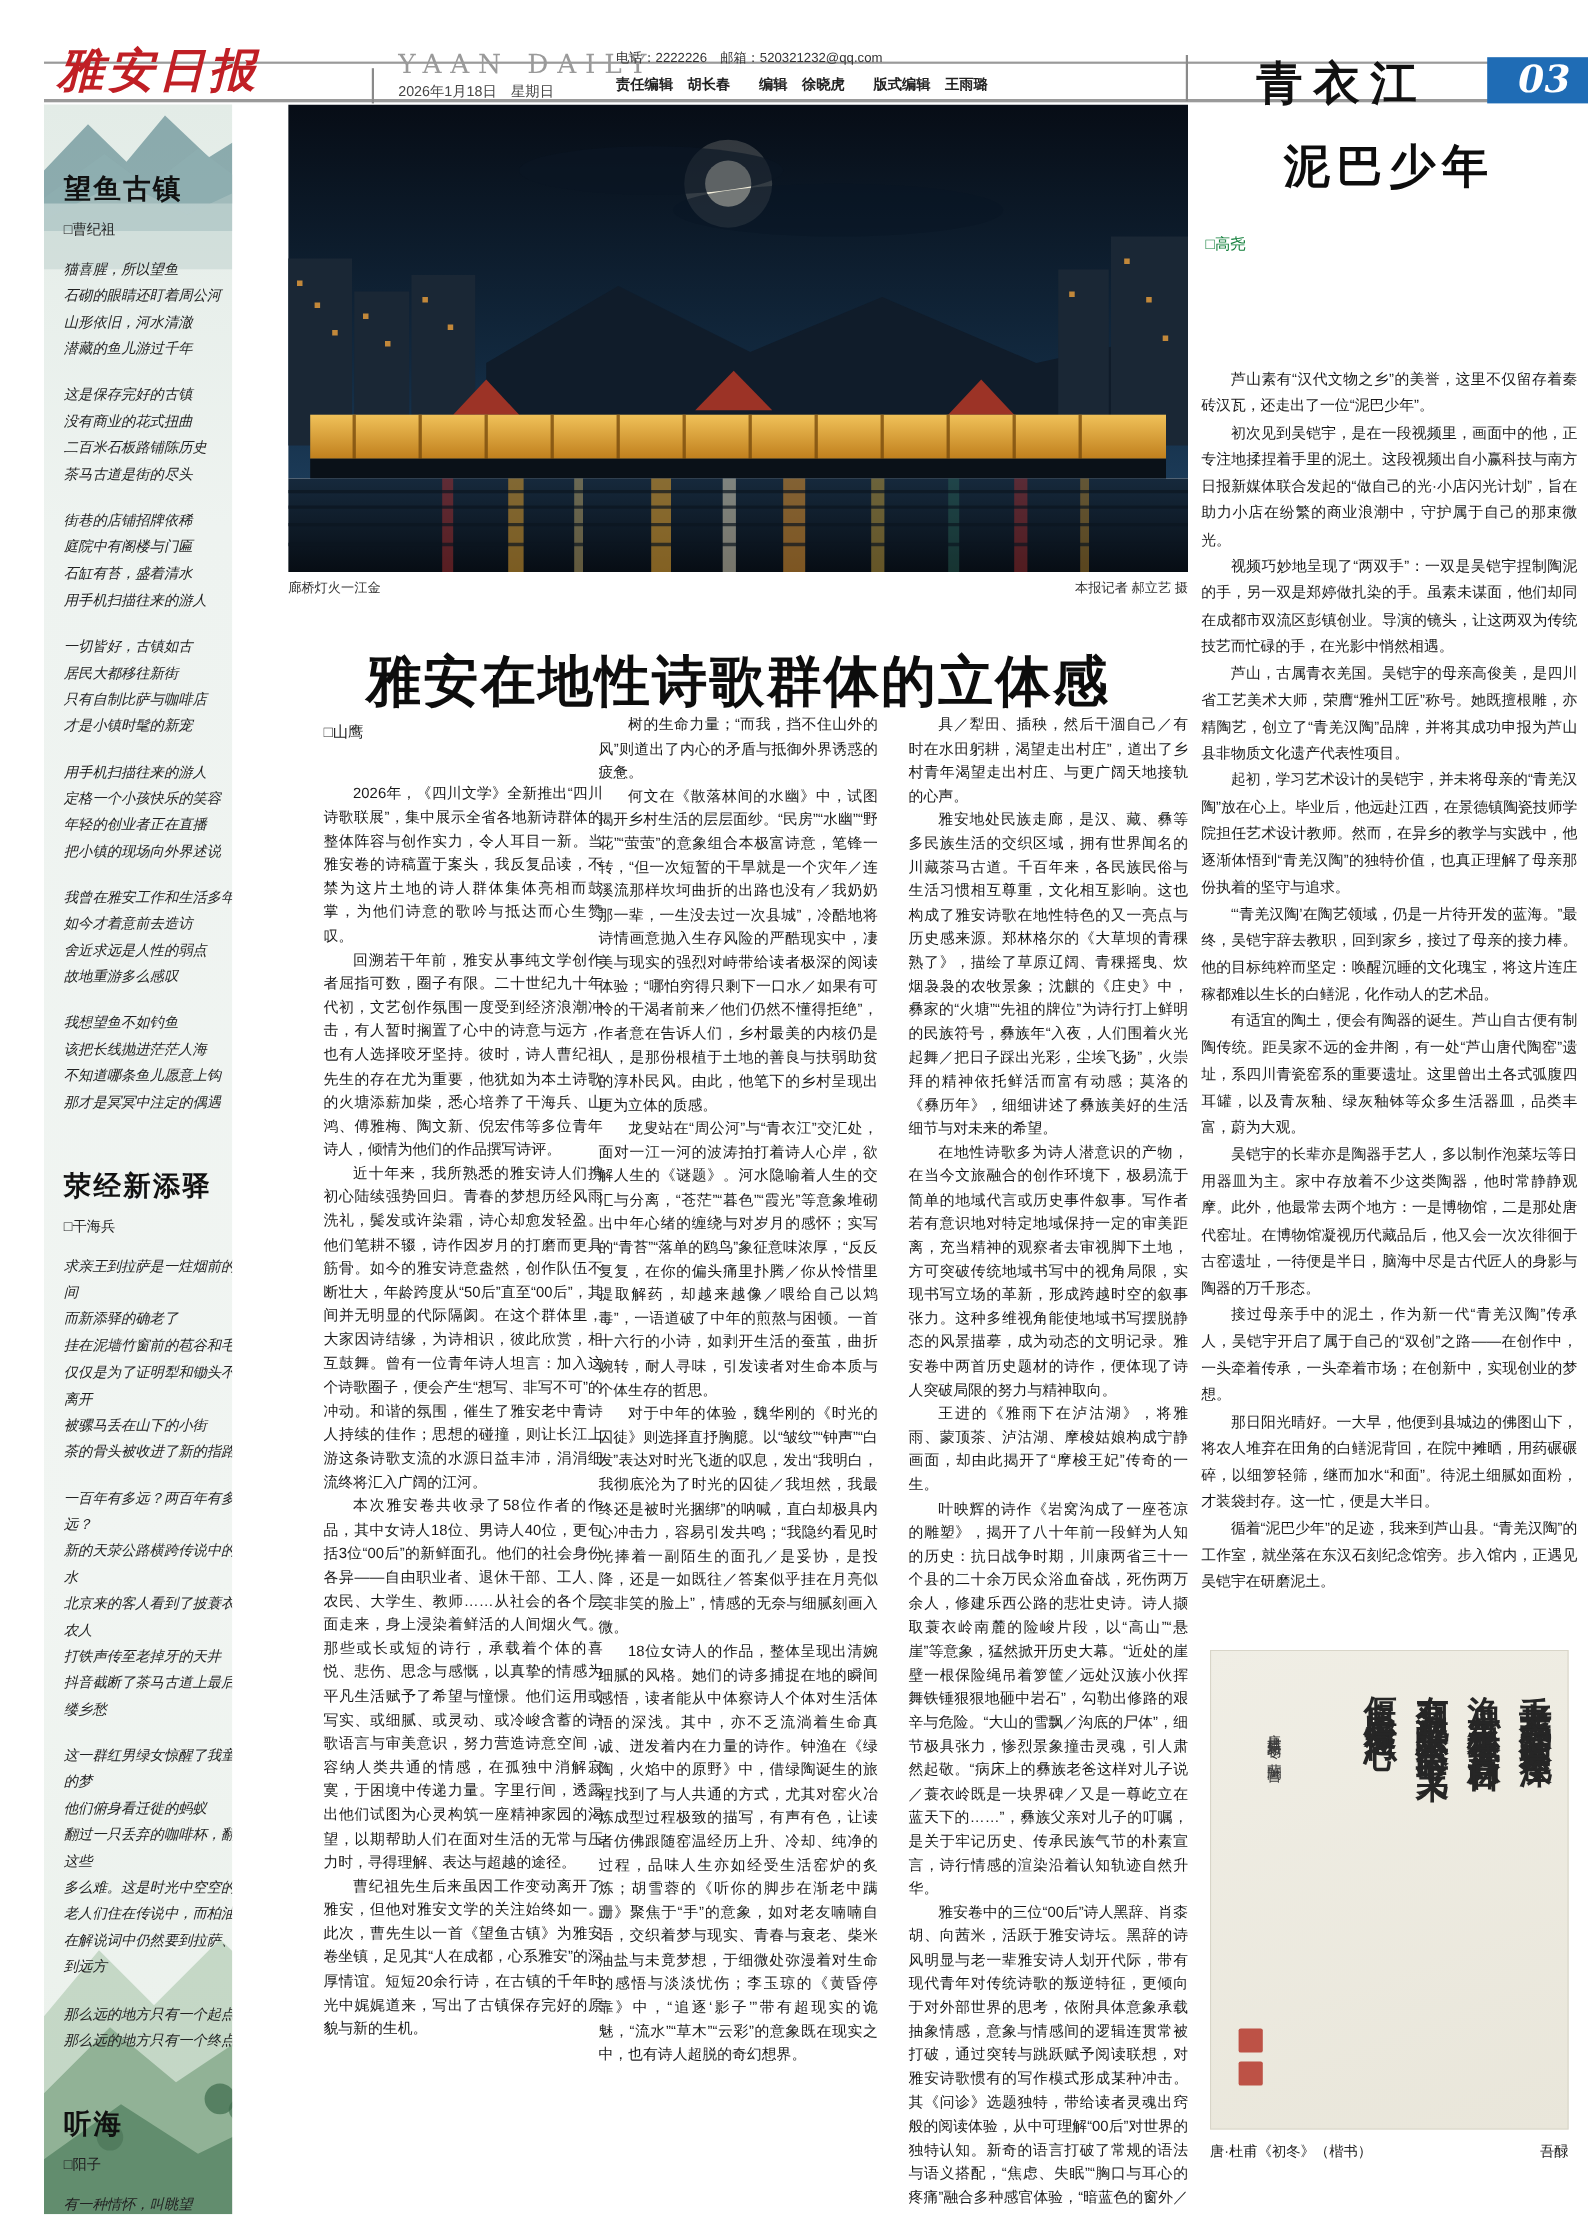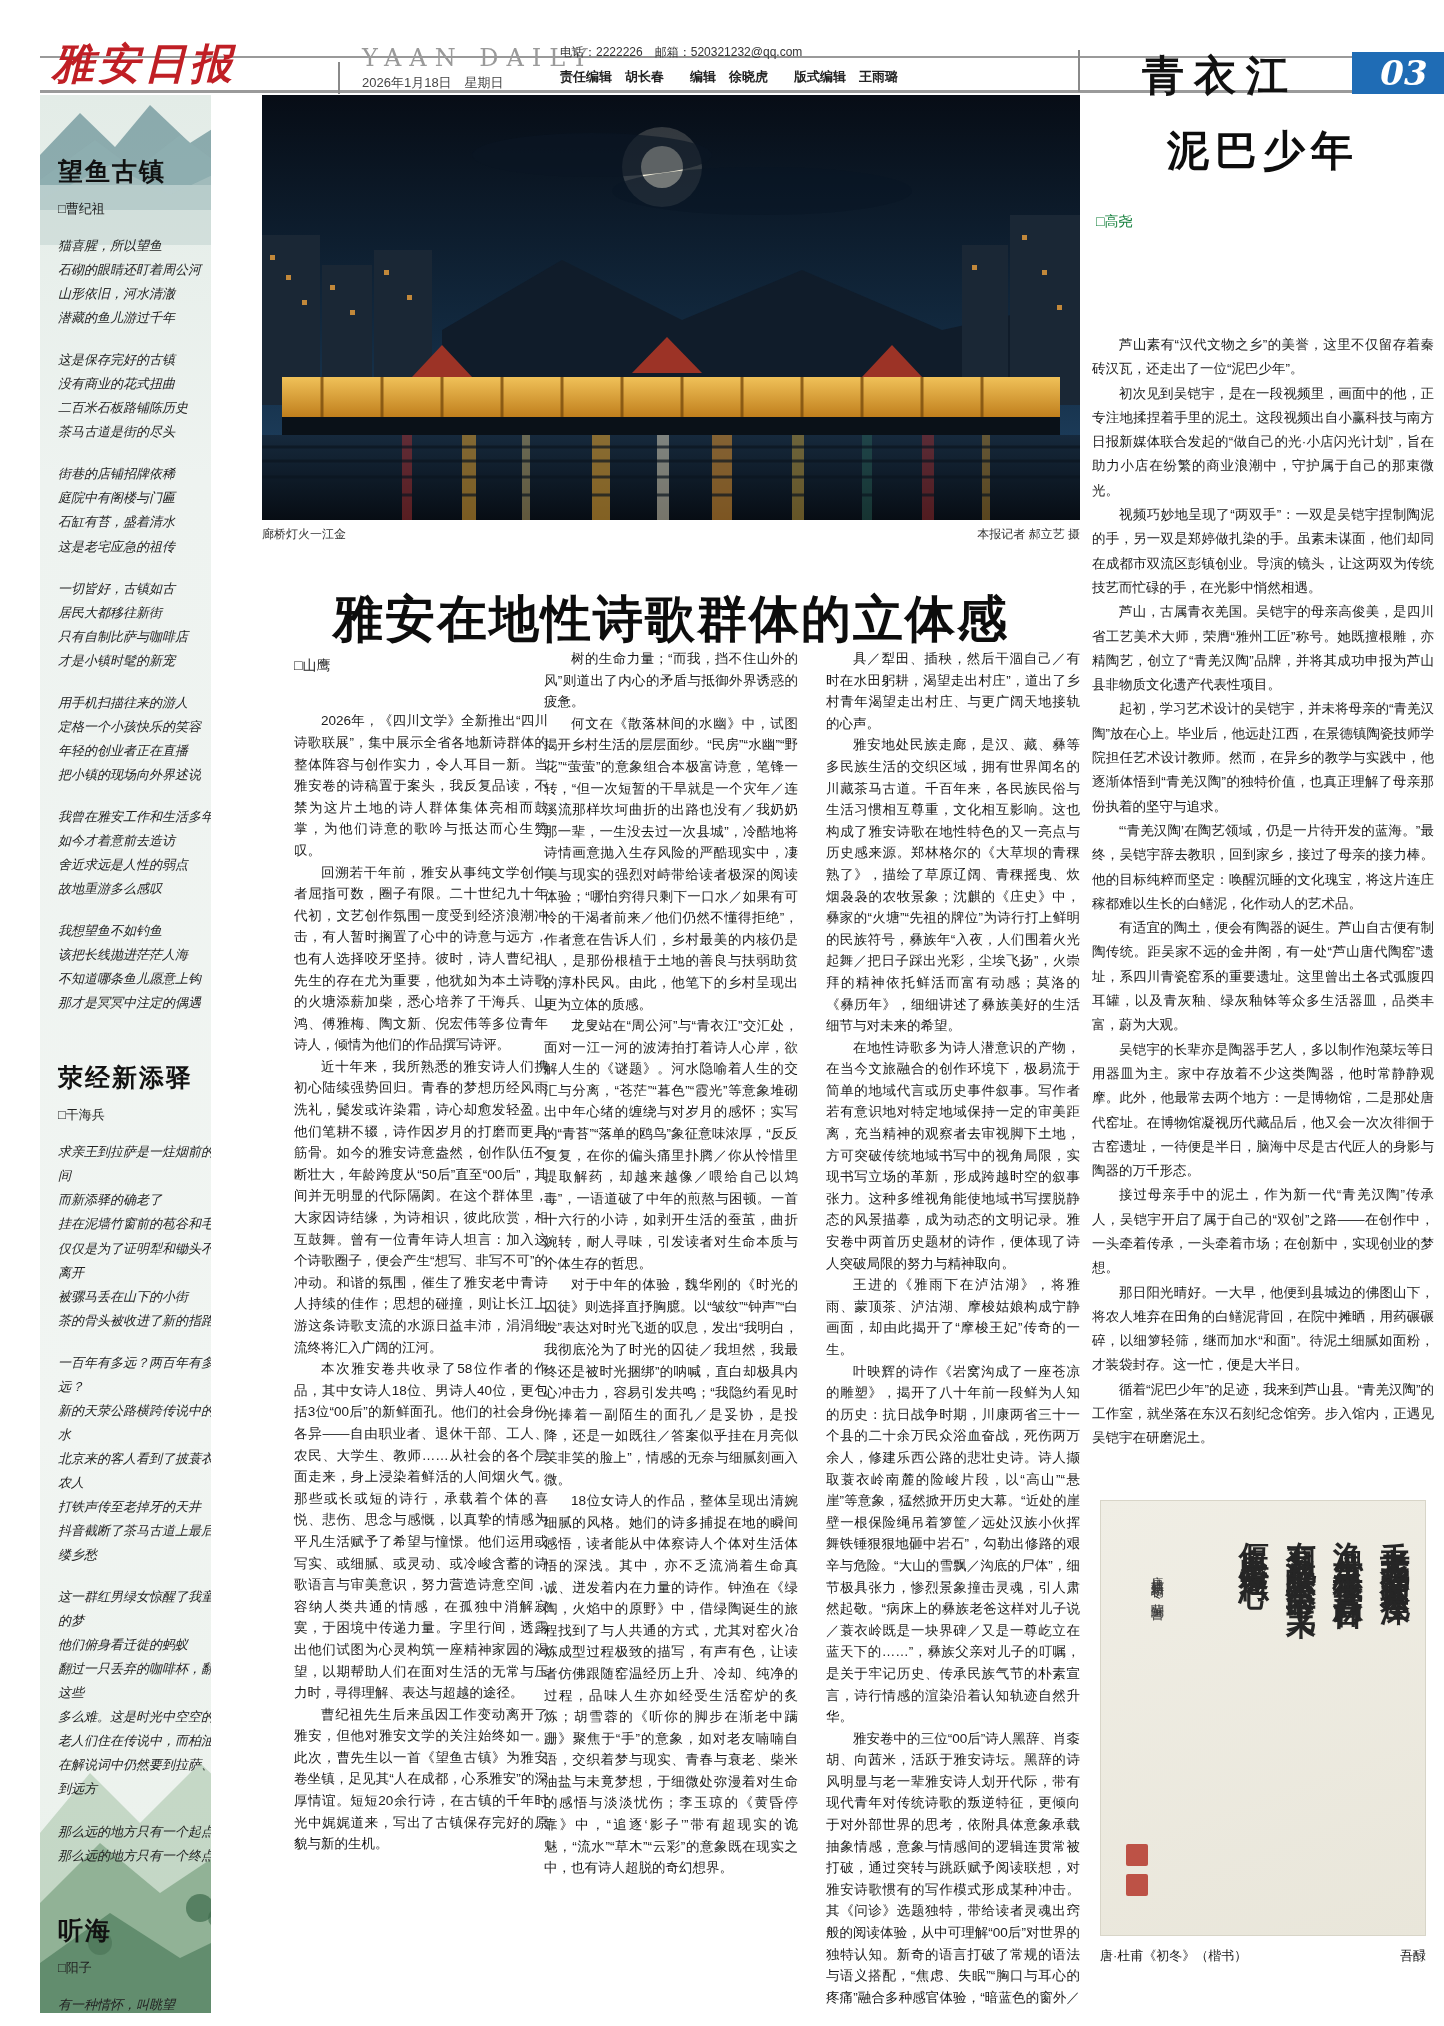--- a/index.html
+++ b/index.html
@@ -113,21 +113,21 @@
 石砌的眼睛还盯着周公河
 山形依旧，河水清澈
 潜藏的鱼儿游过千年</p>
             <p class="stanza">这是保存完好的古镇
 没有商业的花式扭曲
 二百米石板路铺陈历史
 茶马古道是街的尽头</p>
             <p class="stanza">街巷的店铺招牌依稀
 庭院中有阁楼与门匾
 石缸有苔，盛着清水
-这是老宅应急的祖传</p>
+用手机扫描往来的游人</p>
             <p class="stanza">一切皆好，古镇如古
 居民大都移往新街
 只有自制比萨与咖啡店
 才是小镇时髦的新宠</p>
             <p class="stanza">用手机扫描往来的游人
 定格一个小孩快乐的笑容
 年轻的创业者正在直播
 把小镇的现场向外界述说</p>
             <p class="stanza">我曾在雅安工作和生活多年
 如今才着意前去造访

